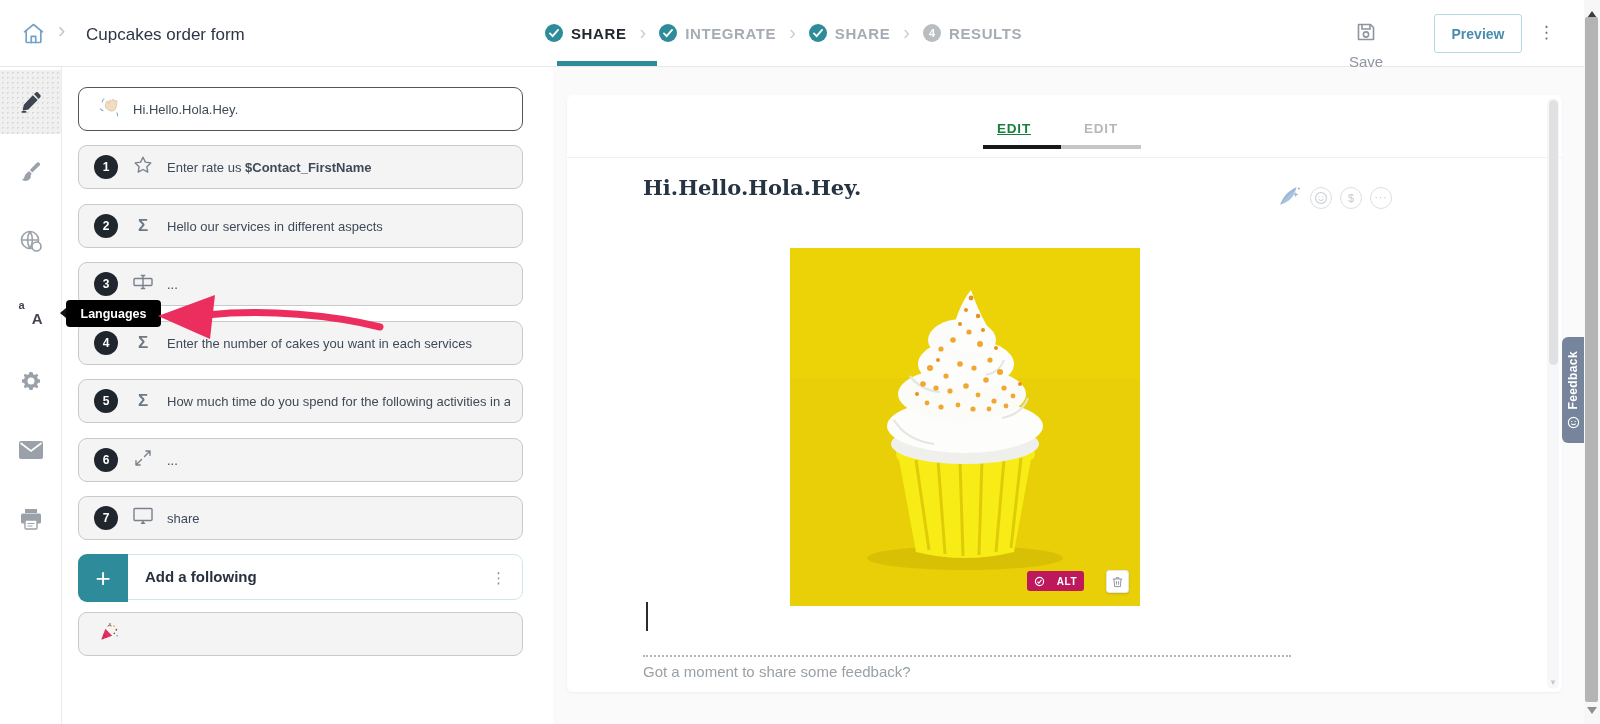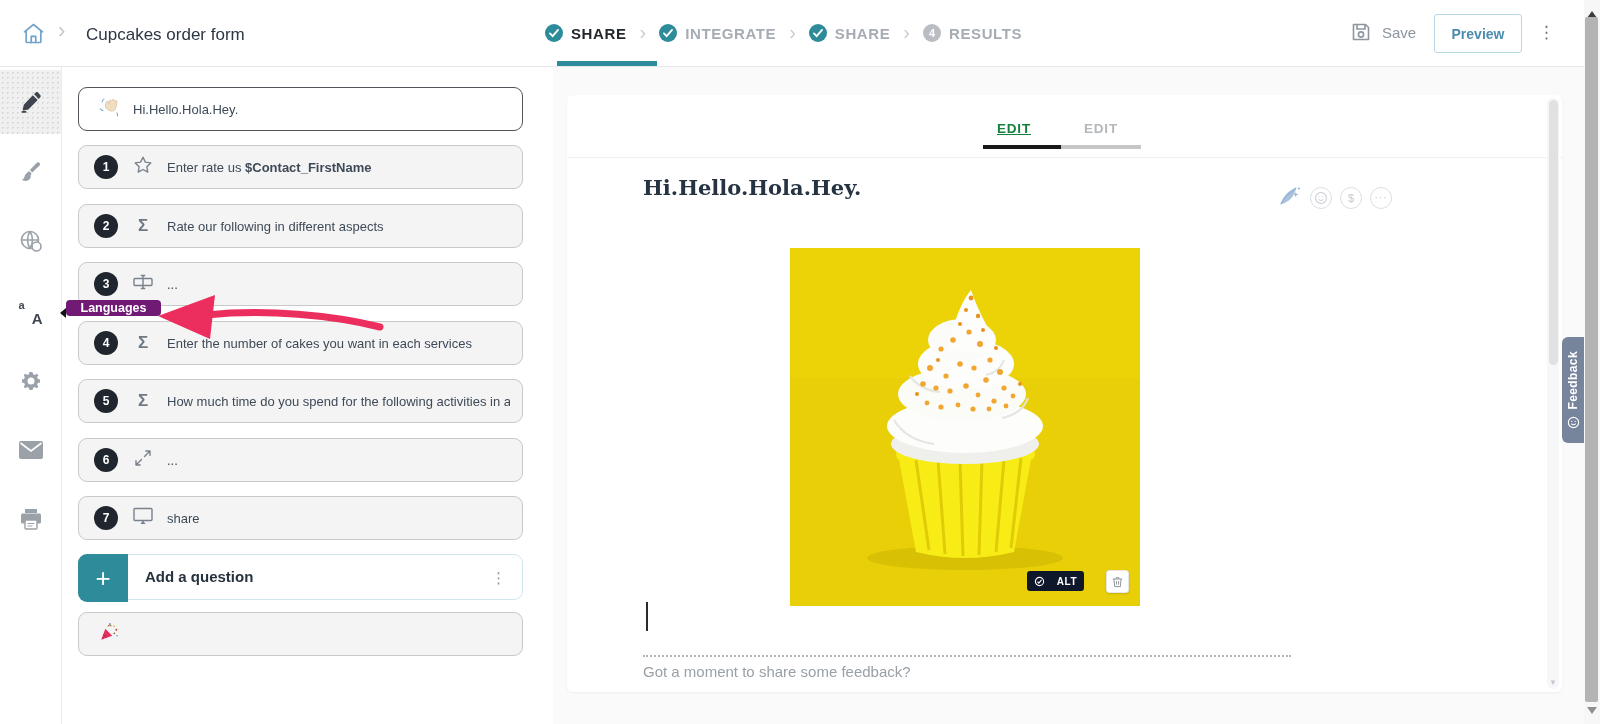--- a/index.html
+++ b/index.html
@@ -13,21 +13,21 @@
   .form-title { position:absolute; left:86px; top:25px; font-size:17px; color:#2c3645; }
 
   .stepper { position:absolute; left:545px; top:0; height:66px; display:flex; align-items:center; gap:13px; }
   .step { display:flex; align-items:center; gap:8px; cursor:pointer; }
   .step-label { font-size:15px; font-weight:700; letter-spacing:.6px; color:#a6acb3; }
   .step.active .step-label { color:#23282e; }
   .step-sep { font-size:20px; color:#c9cdd1; margin-top:-2px; }
   .step-num { width:18px; height:18px; border-radius:50%; background:#b9bdc2; color:#fff; font-size:11px; font-weight:700; display:flex; align-items:center; justify-content:center; }
   .step-underline { position:absolute; left:557px; top:61px; width:100px; height:5px; background:#2e8c9a; }
 
-  .save-group { position:absolute; left:1349px; top:20px; display:flex; align-items:center; gap:9px; cursor:pointer; }
+  .save-group { position:absolute; left:1349px; top:20px; display:flex; align-items:center; gap:9px; cursor:pointer;flex-direction:column; }
   .save-label { font-size:15px; color:#8d95a0; }
   .preview-btn { position:absolute; left:1434px; top:14px; width:88px; height:39px; background:#fff; border:1px solid #b5d7e6; border-radius:3px; font-size:14px; color:#4b8cae; font-weight:600; display:flex; align-items:center; justify-content:center; cursor:pointer; }
   .header-kebab { position:absolute; left:1538px; top:22px; font-size:17px; color:#6d7278; letter-spacing:0; cursor:pointer; line-height:22px; }
 
   
   .rail { position:absolute; left:0; top:67px; width:62px; height:657px; background:#fff; border-right:1px solid #ececec; z-index:4; }
   .rail-item { position:absolute; left:0; width:61px; height:64px; display:flex; align-items:center; justify-content:center; cursor:pointer; }
   .rail-item.active { background-color:#f0f0f0; background-image:radial-gradient(#d9d9d9 1px, transparent 1px); background-size:5px 5px; }
   .translate-wrap { position:relative; width:24px; height:24px; }
   .translate-small { position:absolute; left:0; top:-2px; font-size:11px; font-weight:700; color:#3f4651; }
@@ -44,41 +44,41 @@
   .qlabel b { font-weight:700; }
   .welcome .qicon { left:18px; }
   .welcome .qlabel { left:54px; }
 
   .add-card { position:absolute; left:16px; top:487px; width:445px; height:46px; background:#fff; border:1px solid #cfe7ec; border-radius:9px; cursor:pointer; }
   .add-plus { position:absolute; left:-1px; top:-1px; width:50px; height:48px; background:#2e8c9a; border-radius:9px 0 0 9px; color:#fff; font-size:26px; font-weight:300; display:flex; align-items:center; justify-content:center; }
   .add-label { position:absolute; left:66px; top:13px; font-size:15px; font-weight:600; color:#27323e; }
   .add-kebab { position:absolute; right:16px; top:14px; font-size:15px; color:#8a919b; cursor:pointer; }
 
   
-  .lang-tooltip { position:absolute; left:66px; top:300px; width:95px; height:16px; background:#701a75; border-radius:4px; color:#fff; font-size:12.5px; font-weight:700; display:flex; align-items:center; justify-content:center; z-index:20; }
+  .lang-tooltip { position:absolute; left:66px; top:300px; width:95px; height:27px; background:#000000; border-radius:4px; color:#fff; font-size:12.5px; font-weight:700; display:flex; align-items:center; justify-content:center; z-index:20; }
   .lang-tooltip::before { content:""; position:absolute; left:-6px; top:8px; border:5px solid transparent; border-right:6px solid #121212; border-left:none; }
   .anno-arrow { position:absolute; left:62px; top:282px; z-index:21; pointer-events:none; }
 
   
   .canvas { position:absolute; left:567px; top:95px; width:995px; height:597px; background:#fff; border-radius:6px; box-shadow:0 1px 3px rgba(0,0,0,.05); z-index:2; }
   .tab { position:absolute; top:16px; height:34px; display:flex; align-items:center; justify-content:center; font-size:13.5px; font-weight:700; letter-spacing:.8px; cursor:pointer; }
   .tab-edit { left:408px; width:78px; color:#15803d;text-decoration:underline; }
   .tab-view { left:494px; width:80px; color:#b5b8bb; }
   .tab-ul { position:absolute; top:50px; height:4px; }
   .tab-ul.edit { left:416px; width:78px; background:#17181a; }
   .tab-ul.view { left:494px; width:80px; background:#c6c6c6; }
   .canvas-divider { position:absolute; left:0; top:62px; width:995px; height:1px; background:#eef0f1; }
 
   .q-heading { position:absolute; left:76px; top:80px; font-family:"DejaVu Serif", serif; font-size:21px; font-weight:600; color:#263342; cursor:text; }
   .head-icons { position:absolute; top:88px; display:flex; align-items:center; gap:8px; }
   .circle-ic { width:22px; height:22px; border:1px solid #dcdfe2; border-radius:50%; color:#c4c8cd; display:flex; align-items:center; justify-content:center; font-size:11px; cursor:pointer; background:#fff; }
   .circle-ic.dots { font-size:10px; letter-spacing:1px; }
 
   .img-block { position:absolute; left:223px; top:153px; width:350px; height:358px; overflow:hidden; cursor:pointer; }
-  .alt-badge { position:absolute; right:56px; bottom:15px; height:20px; background:#0f172a; border-radius:3px; color:#fff; font-size:10px; font-weight:700; letter-spacing:.5px; display:flex; align-items:center; gap:12px; padding:0 7px; cursor:pointer; }
+  .alt-badge { position:absolute; right:56px; bottom:15px; height:20px; background:#be185d; border-radius:3px; color:#fff; font-size:10px; font-weight:700; letter-spacing:.5px; display:flex; align-items:center; gap:12px; padding:0 7px; cursor:pointer; }
   .trash-btn { position:absolute; right:11px; bottom:13px; width:23px; height:23px; background:#fff; border:1px solid #e6e6e6; border-radius:3px; display:flex; align-items:center; justify-content:center; cursor:pointer; box-shadow:0 1px 2px rgba(0,0,0,.15); }
 
   .text-cursor { position:absolute; left:79px; top:507px; width:2px; height:29px; background:#2b2b2b; }
   .dotted-line { position:absolute; left:76px; top:560px; width:648px; border-top:2px dotted #b3b3b3; }
   .caption { position:absolute; left:76px; top:568px; font-size:15px; color:#99a0a6; cursor:text; }
 
   .inner-scroll { position:absolute; left:980px; top:3px; width:12px; height:591px; background:#f6f7f8; border-radius:6px; cursor:pointer; }
   .inner-thumb { position:absolute; left:1.5px; top:2px; width:9px; height:265px; background:#dfe1e3; border-radius:5px; }
   .inner-down { position:absolute; left:0; bottom:2px; width:12px; text-align:center; font-size:9px; color:#c3c6ca; }
 
@@ -220,21 +220,21 @@
         <svg width="22" height="22" viewBox="0 0 24 24" fill="none" stroke="#78818c" stroke-width="1.5" stroke-linejoin="round">
             <path d="M12 3.5l2.6 5.4 5.9.8-4.3 4.1 1 5.9L12 16.9l-5.2 2.8 1-5.9-4.3-4.1 5.9-.8z"></path>
           </svg>
       </span>
       <span class="qlabel"><span>Enter rate us </span><b>$Contact_FirstName</b></span>
     </div>
 
     <div class="qcard" style="top:137px">
       <span class="qnum">2</span>
       <span class="qicon sigma">Σ</span>
-      <span class="qlabel">Rate our following in different aspects</span>
+      <span class="qlabel">Hello our services in different aspects</span>
     </div>
 
     <div class="qcard" style="top:195px">
       <span class="qnum">3</span>
       <span class="qicon">
         <svg width="24" height="24" viewBox="0 0 24 24" fill="none" stroke="#78818c" stroke-width="1.4">
             <rect x="3" y="8.5" width="18" height="7" rx="1"></rect>
             <path d="M12 5.5v13M9.8 5.5h4.4M9.8 18.5h4.4"></path>
           </svg>
       </span>
@@ -270,21 +270,21 @@
         <svg width="24" height="24" viewBox="0 0 24 24" fill="none" stroke="#78818c" stroke-width="1.4">
             <rect x="3" y="4.5" width="18" height="12" rx="1"></rect>
             <path d="M12 16.5l-2.5 3.5h5z" fill="#78818c" stroke="none"></path>
           </svg>
       </span>
       <span class="qlabel">share</span>
     </div>
 
     <div class="add-card">
       <div class="add-plus">+</div>
-      <div class="add-label">Add a question</div>
+      <div class="add-label">Add a following</div>
       <div class="add-kebab">⋮</div>
     </div>
 
     <div class="qcard" style="top:545px">
       <span class="qicon" style="left:18px">
         <svg width="22" height="22" viewBox="0 0 24 24">
             <path d="M3.5 20.5L8 8.5l7.5 7.5z" fill="#e2305d"></path>
             <path d="M5.8 14.6l3.6 3.6M4.6 17.8l1.8 1.8" stroke="#b7224a" stroke-width=".9"></path>
             <path d="M10.5 6c1.5-2 3.5-2 4 0" stroke="#a97c3f" fill="none" stroke-width="1.1"></path>
             <circle cx="13" cy="3.2" r="1" fill="#5b8fd6"></circle>

